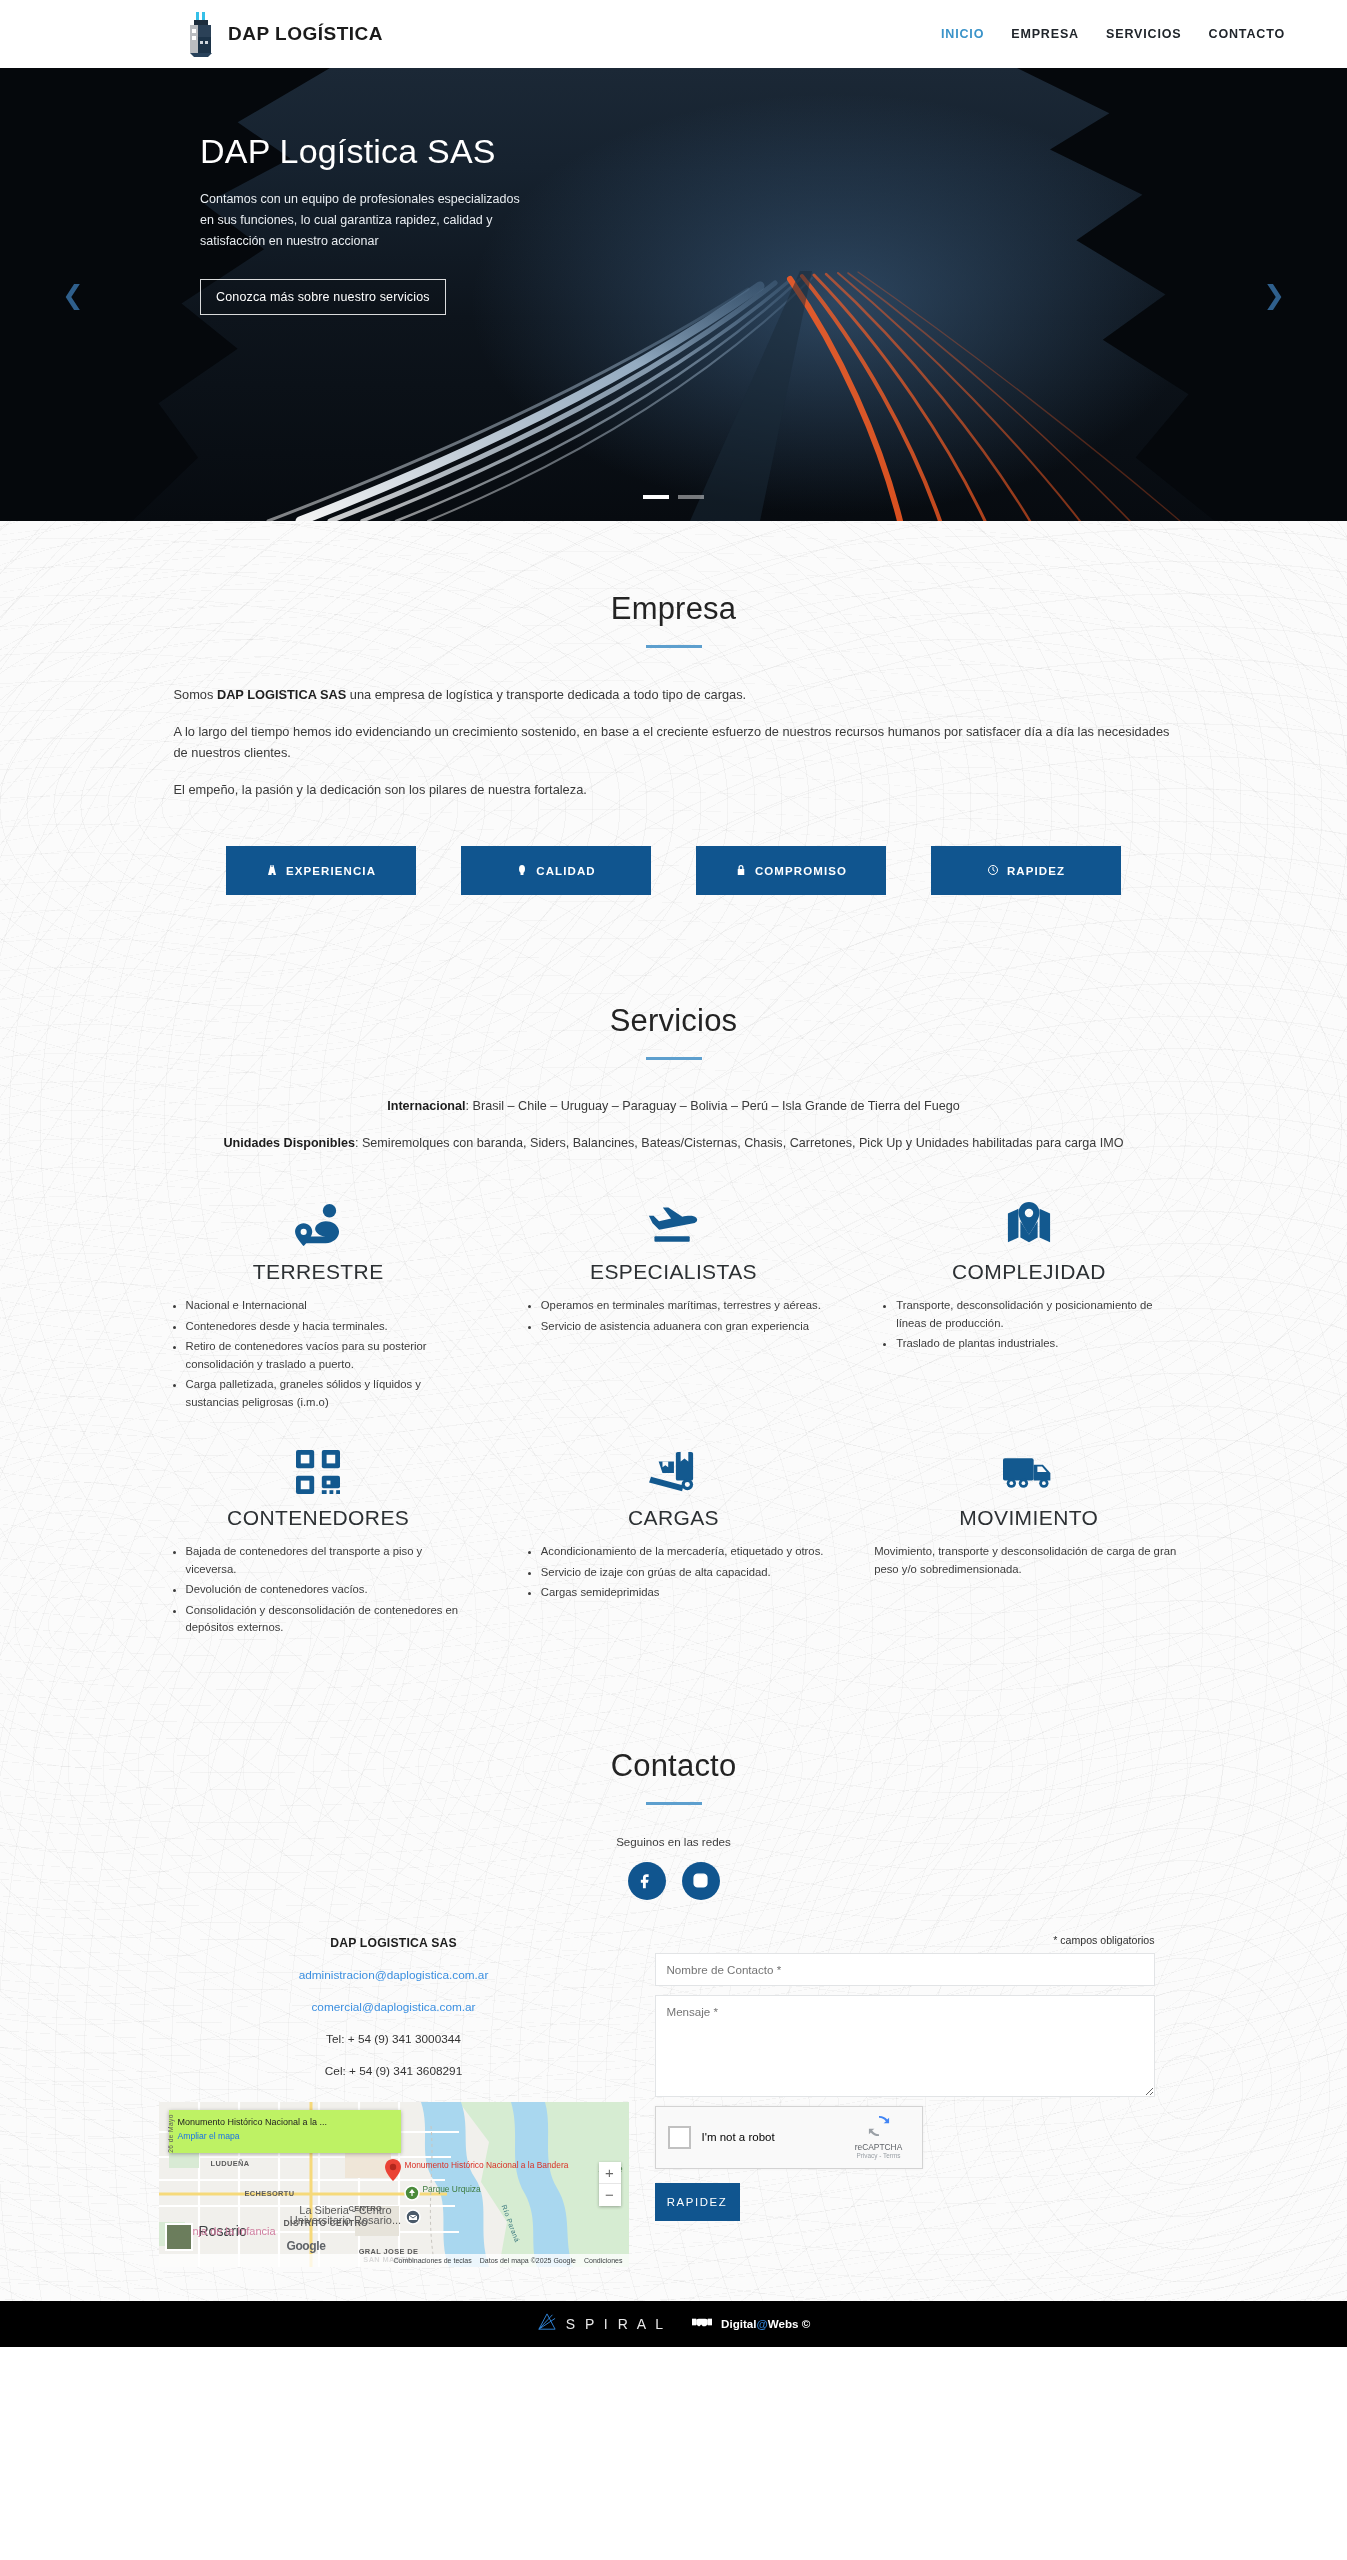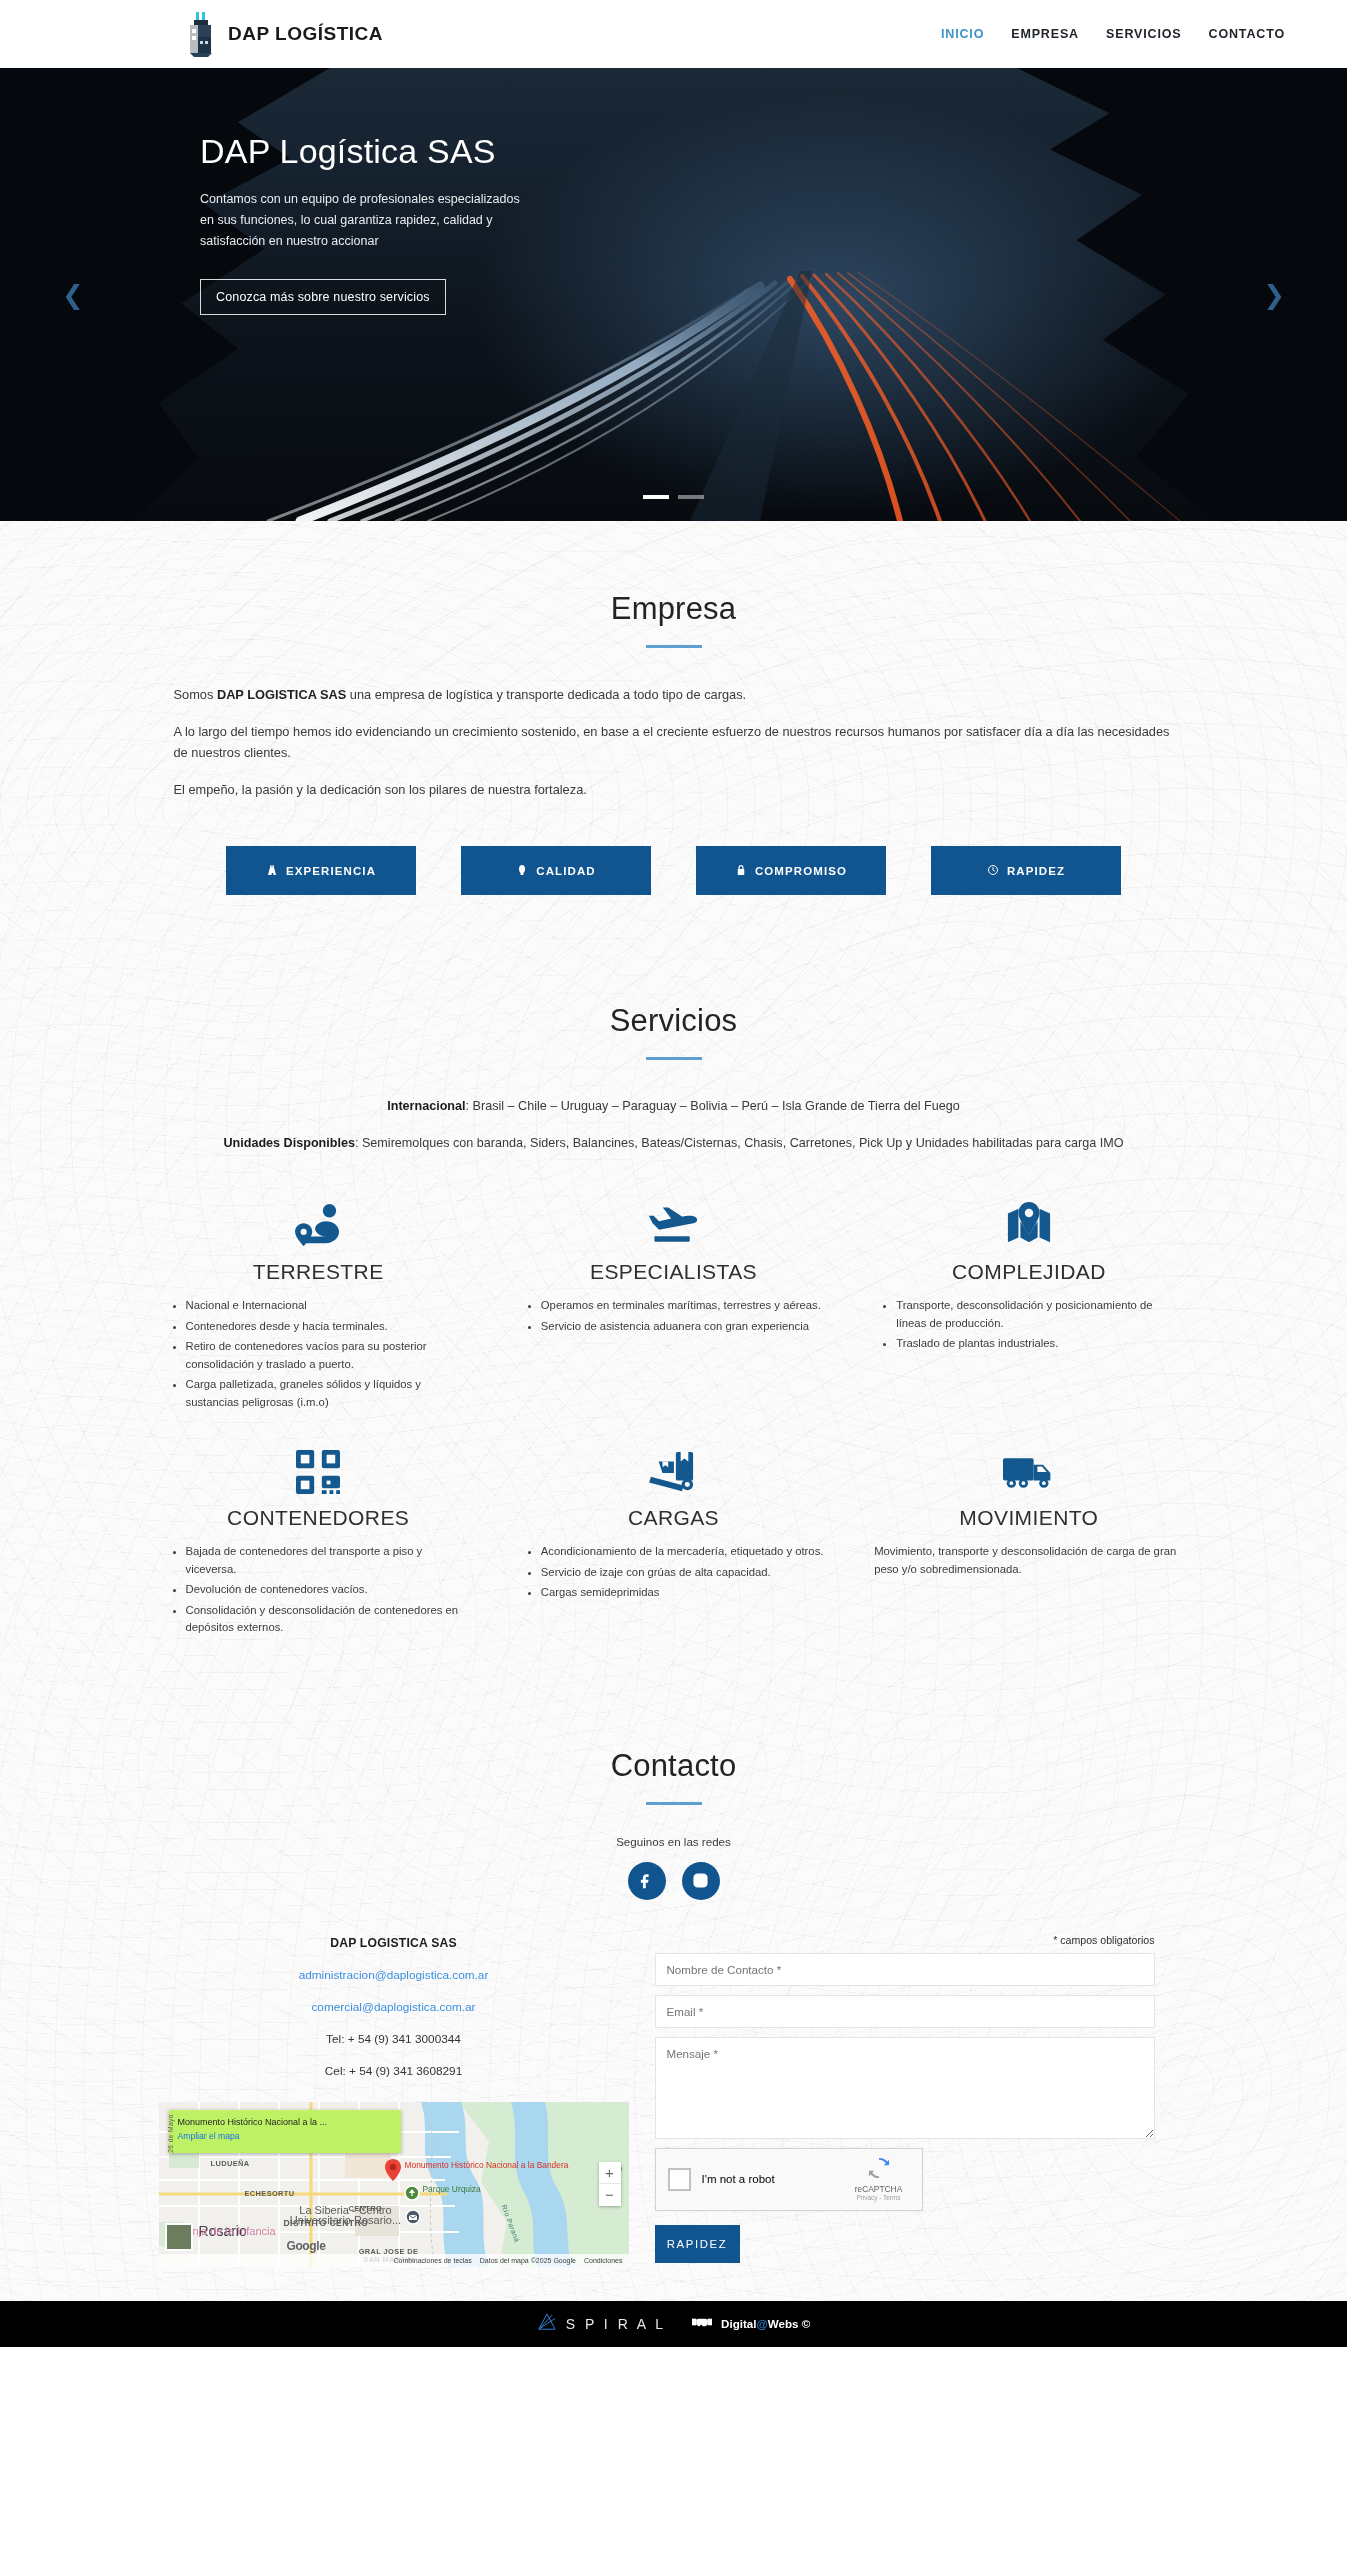--- a/index.html
+++ b/index.html
@@ -652,21 +652,20 @@
               <span>Combinaciones de teclas</span>
               <span>Datos del mapa ©2025 Google</span>
               <span>Condiciones</span>
             </div>
           </div>
         </div>
 
         <form class="contact-right">
           <div class="req-note">* campos obligatorios</div>
           <input class="field" type="text" placeholder="Nombre de Contacto *" style="">
-          <input class="field" type="text" placeholder="Email *" style="">
           <textarea class="field" placeholder="Mensaje *" style=""></textarea>
 
           <div class="captcha">
             <div class="cap-box"></div>
             <div class="cap-txt">I'm not a robot</div>
             <div class="cap-brand">
               <span>
                 <svg width="22" height="22" viewBox="0 0 24 24">
                     <path d="M12 3a9 9 0 0 1 7.5 4L17 9h6V3l-2 2A11 11 0 0 0 12 1z" fill="#4285f4"></path>
                     <path d="M12 21a9 9 0 0 1-7.5-4L7 15H1v6l2-2A11 11 0 0 0 12 23z" fill="#9aa0a6"></path>

